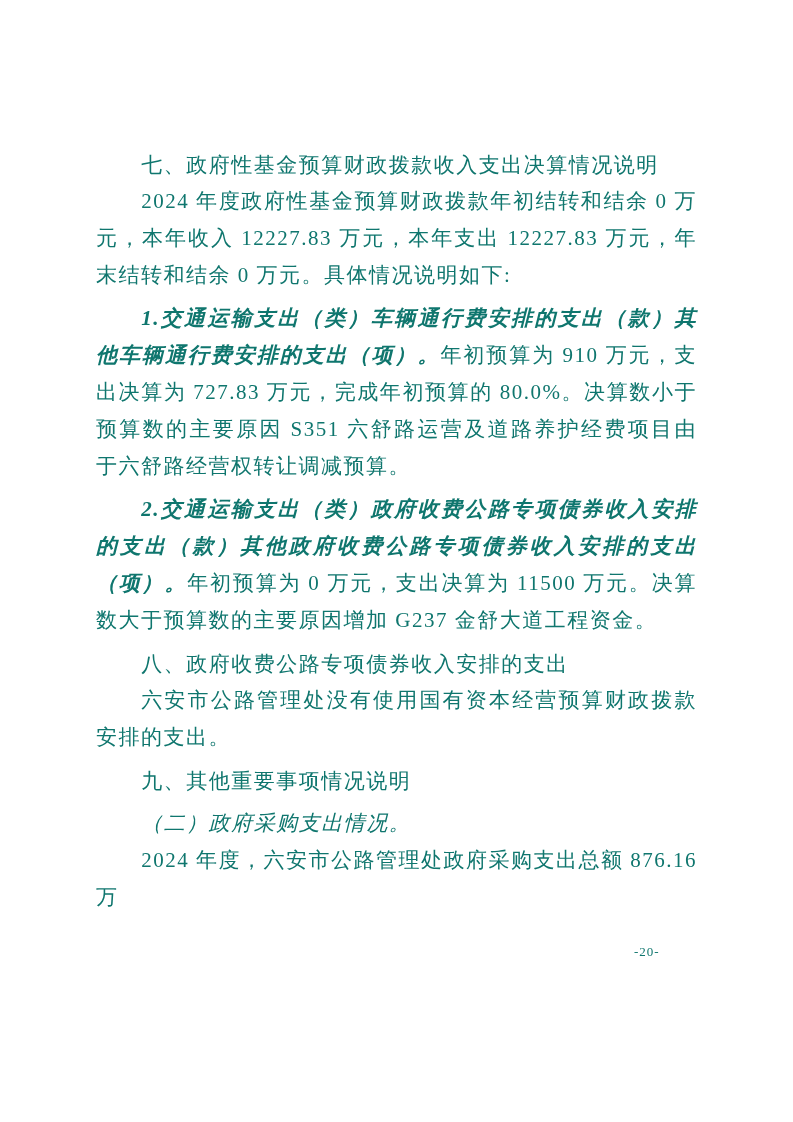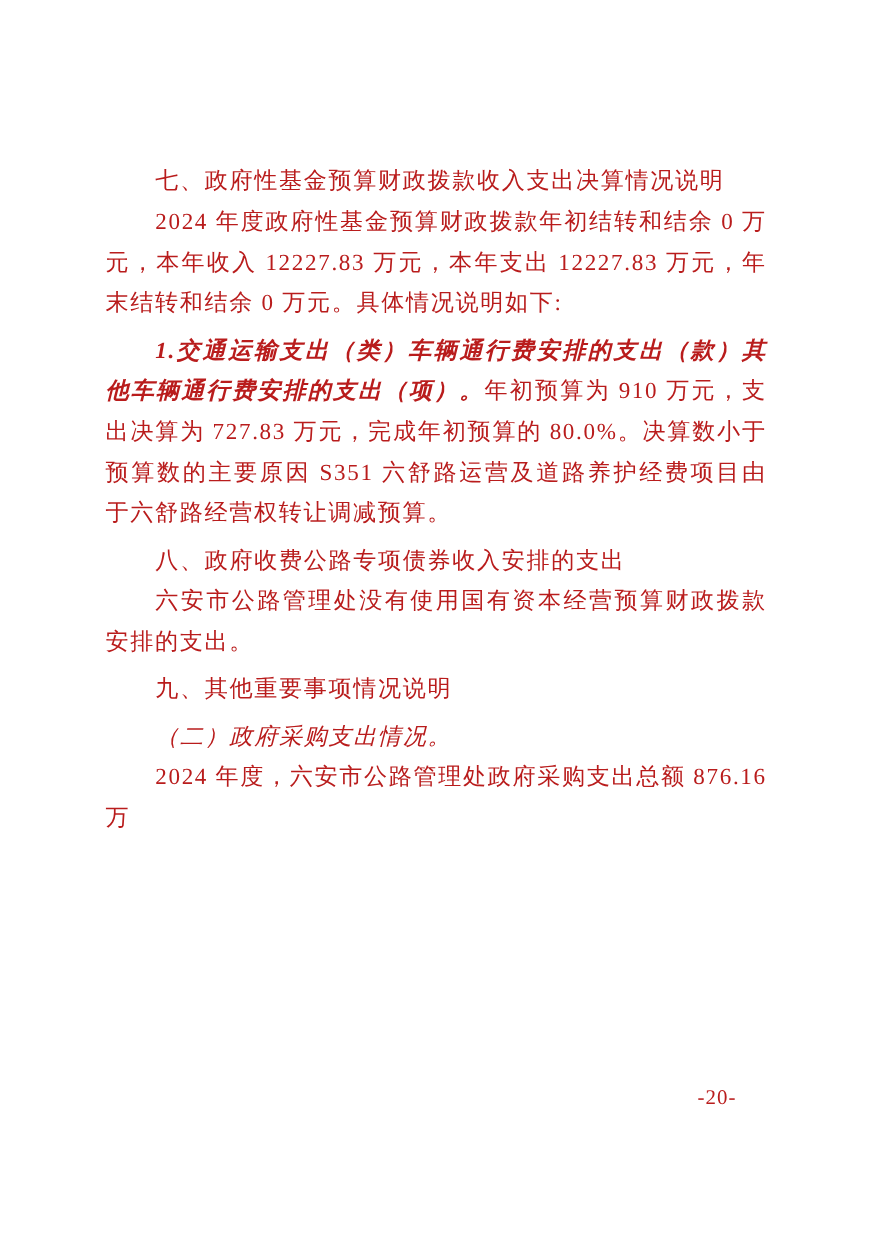--- a/index.html
+++ b/index.html
@@ -5,21 +5,21 @@
   html, body {
     margin: 0;
     padding: 0;
     background: #ffffff;
   }
   .page {
     position: relative;
     width: 793px;
     height: 1122px;
     background: #ffffff;
-    color: #b91c1c;
+    color: #0f766e;
     overflow: hidden;
     font-family: "Liberation Serif", "DejaVu Serif", serif;
   }
   .content {
     position: absolute;
     left: 96px;
     top: 146px;
     width: 601px;
   }
   .content p,
@@ -44,39 +44,40 @@
   }
   .lead {
     font-weight: bold;
     font-style: italic;
   }
   .sect {
     margin-top: 6px !important;
   }
   .pagenum {
     position: absolute;
-    top: 988px;
+    top: 944px;
     left: 634px;
-    font-size: 19px;
+    font-size: 13px;
     letter-spacing: 1px;
     font-family: "Liberation Serif", "DejaVu Serif", serif;
   }
 </style>
 </head>
 <body>
 
 <div class="page">
   <div class="content">
 
     <h2 class="hei">七、政府性基金预算财政拨款收入支出决算情况说明</h2>
 
     <p>2024 年度政府性基金预算财政拨款年初结转和结余 0 万元，本年收入 12227.83 万元，本年支出 12227.83 万元，年末结转和结余 0 万元。具体情况说明如下:</p>
 
     <p class="sect"><span class="lead">1.交通运输支出（类）车辆通行费安排的支出（款）其他车辆通行费安排的支出（项）。</span><span>年初预算为 910 万元，支出决算为 727.83 万元，完成年初预算的 80.0%。决算数小于预算数的主要原因 S351 六舒路运营及道路养护经费项目由于六舒路经营权转让调减预算。</span></p>
 
+    <p class="sect"><span class="lead">2.交通运输支出（类）政府收费公路专项债券收入安排的支出（款）其他政府收费公路专项债券收入安排的支出（项）。</span><span>年初预算为 0 万元，支出决算为 11500 万元。决算数大于预算数的主要原因增加 G237 金舒大道工程资金。</span></p>
 
     <h2 class="hei sect">八、政府收费公路专项债券收入安排的支出</h2>
 
     <p>六安市公路管理处没有使用国有资本经营预算财政拨款安排的支出。</p>
 
     <h2 class="hei sect">九、其他重要事项情况说明</h2>
 
 
 
     <h3 class="kai sect">（二）政府采购支出情况。</h3>

